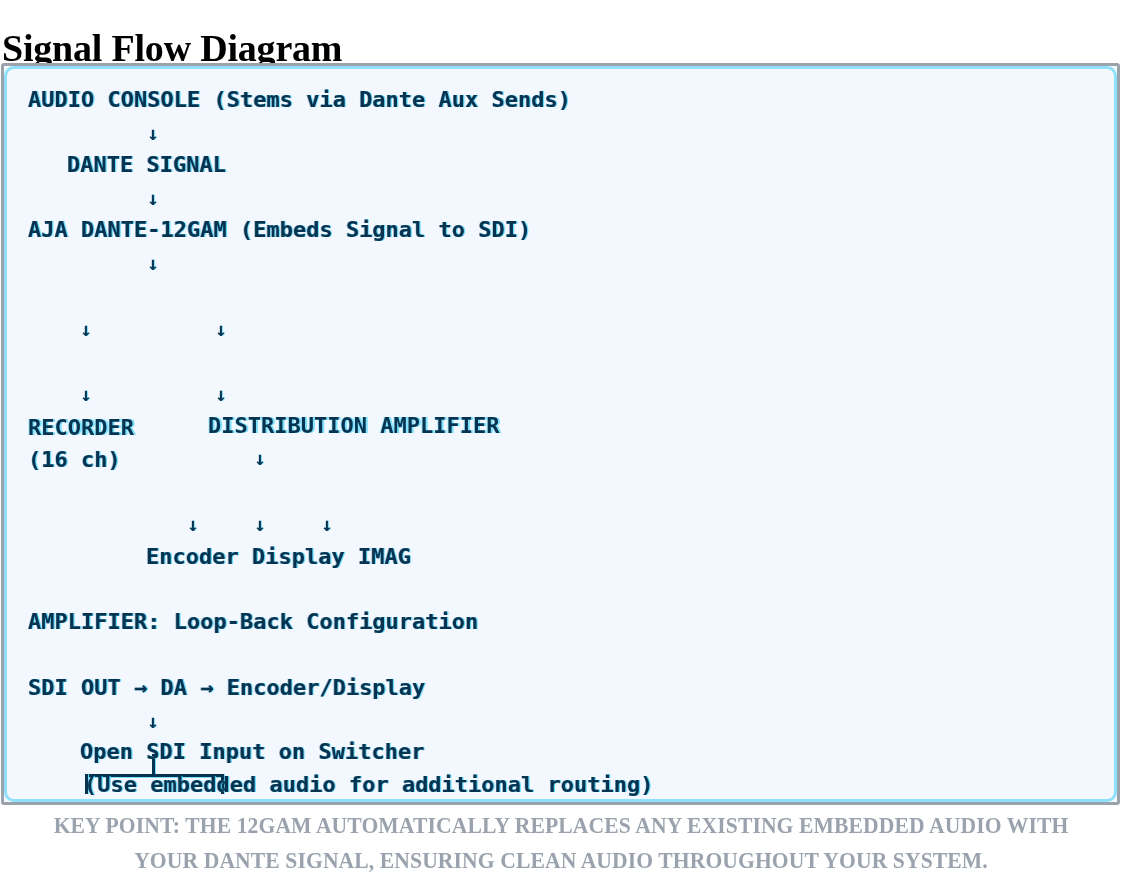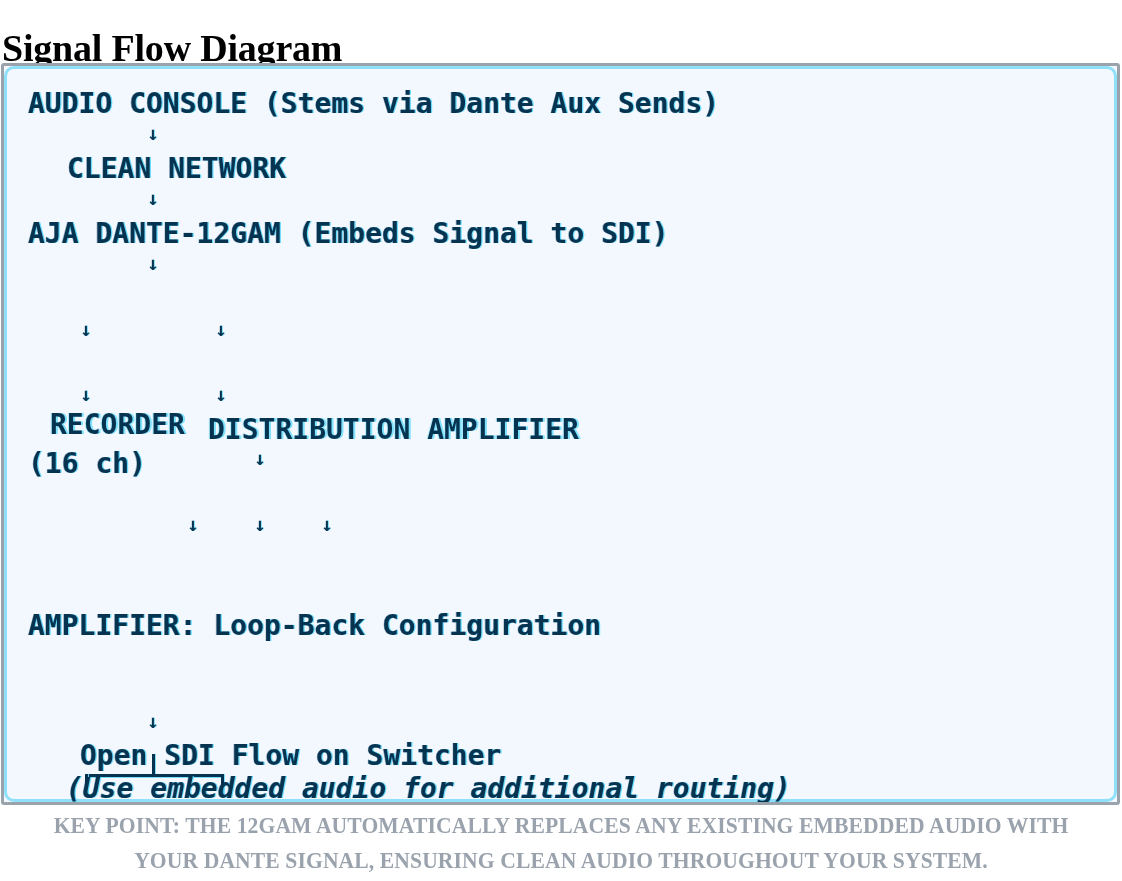--- a/index.html
+++ b/index.html
@@ -73,21 +73,21 @@
     font-weight: bold;
     color: #06334f;
     letter-spacing: 0px;
     white-space: pre;
   }
 
   .ln {
     position: absolute;
     white-space: pre;
     font-family: "DejaVu Sans Mono", "Liberation Mono", monospace;
-    font-size: 28px;
+    font-size: 22px;
     font-weight: bold;
     color: #06334f;
     text-shadow: 1.2px 0 0 rgba(80, 214, 255, 0.85),
                  -0.6px 0 0 rgba(0, 40, 80, 0.35);
   }
   .ln.halo {
     text-shadow: 2px 0 0 rgba(120, 224, 255, 0.95),
                  -1px 0 0 rgba(120, 224, 255, 0.55);
   }
   .arrow {
@@ -156,21 +156,21 @@
 
     <div class="ascii-canvas">
 
       
       <div class="ln" style="left:24px; top:21px;">AUDIO CONSOLE (Stems via Dante Aux Sends)</div>
 
       
       <div class="arrow" style="left:143px; top:56px;">↓</div>
 
       
-      <div class="ln" style="left:63px; top:86px;">CLEAN NETWORK</div>
+      <div class="ln" style="left:63px; top:86px;">DANTE SIGNAL</div>
 
       <div class="arrow" style="left:143px; top:121px;">↓</div>
 
       
       <div class="ln" style="left:24px; top:151px;">AJA DANTE-12GAM (Embeds Signal to SDI)</div>
 
       <div class="arrow" style="left:143px; top:186px;">↓</div>
 
       
       <div class="tree">
@@ -182,47 +182,49 @@
 
       <div class="arrow" style="left:76px; top:252px;">↓</div>
       <div class="arrow" style="left:211px; top:252px;">↓</div>
 
       
 
       <div class="arrow" style="left:76px; top:317px;">↓</div>
       <div class="arrow" style="left:211px; top:317px;">↓</div>
 
       
-      <div class="ln halo" style="left:24px; top:342px;margin-left:22px;">RECORDER</div>
+      <div class="ln halo" style="left:24px; top:349px;">RECORDER</div>
       <div class="ln halo" style="left:183px; top:347px;padding-left:21px;">DISTRIBUTION AMPLIFIER</div>
 
       
       <div class="ln" style="left:24px; top:381px;">(16 ch)</div>
 
       <div class="arrow" style="left:250px; top:381px;">↓</div>
 
       
       
 
       <div class="arrow" style="left:183px; top:447px;">↓</div>
       <div class="arrow" style="left:250px; top:447px;">↓</div>
       <div class="arrow" style="left:317px; top:447px;">↓</div>
 
       
+      <div class="ln" style="left:142px; top:478px;">Encoder Display IMAG</div>
 
       
       <div class="ln" style="left:24px; top:543px;">AMPLIFIER: Loop-Back Configuration</div>
 
       
+      <div class="ln" style="left:24px; top:609px;">SDI OUT → DA → Encoder/Display</div>
 
       <div class="arrow" style="left:143px; top:644px;">↓</div>
 
       
-      <div class="ln" style="left:76px; top:673px;">Open SDI Flow on Switcher</div>
-      <div class="ln" style="left:62px; top:706px;font-style:italic;">(Use embedded audio for additional routing)</div>
+      <div class="ln" style="left:76px; top:673px;">Open SDI Input on Switcher</div>
+      <div class="ln" style="left:80px; top:706px;">(Use embedded audio for additional routing)</div>
 
     </div>
   </div>
 
   <div class="footer-caption">
     <span class="fline">KEY POINT: THE 12GAM AUTOMATICALLY REPLACES ANY EXISTING EMBEDDED AUDIO WITH</span>
     <span class="fline">YOUR DANTE SIGNAL, ENSURING CLEAN AUDIO THROUGHOUT YOUR SYSTEM.</span>
   </div>
 
 </div>

